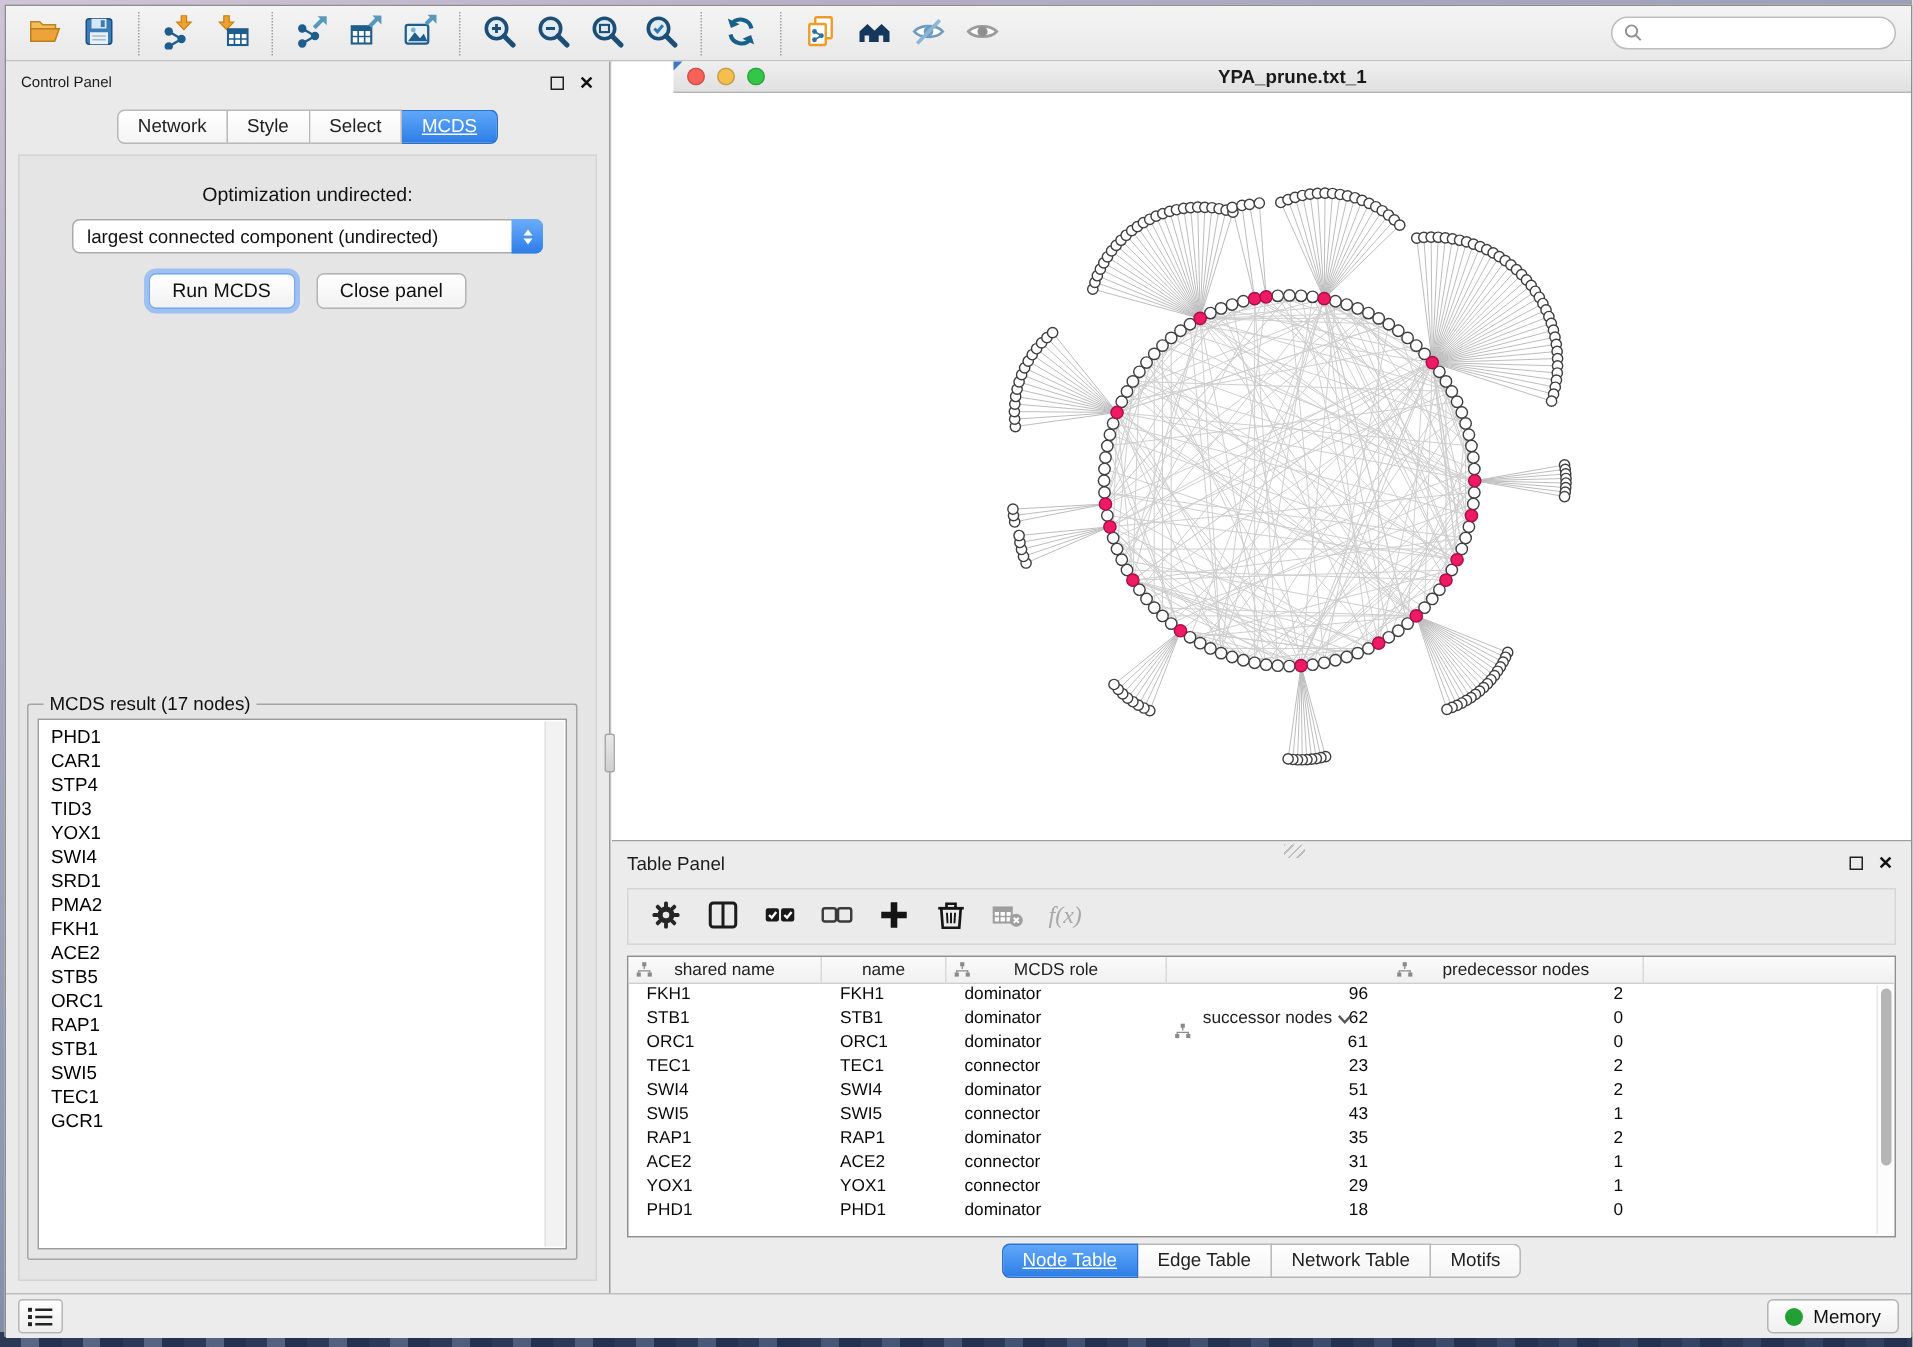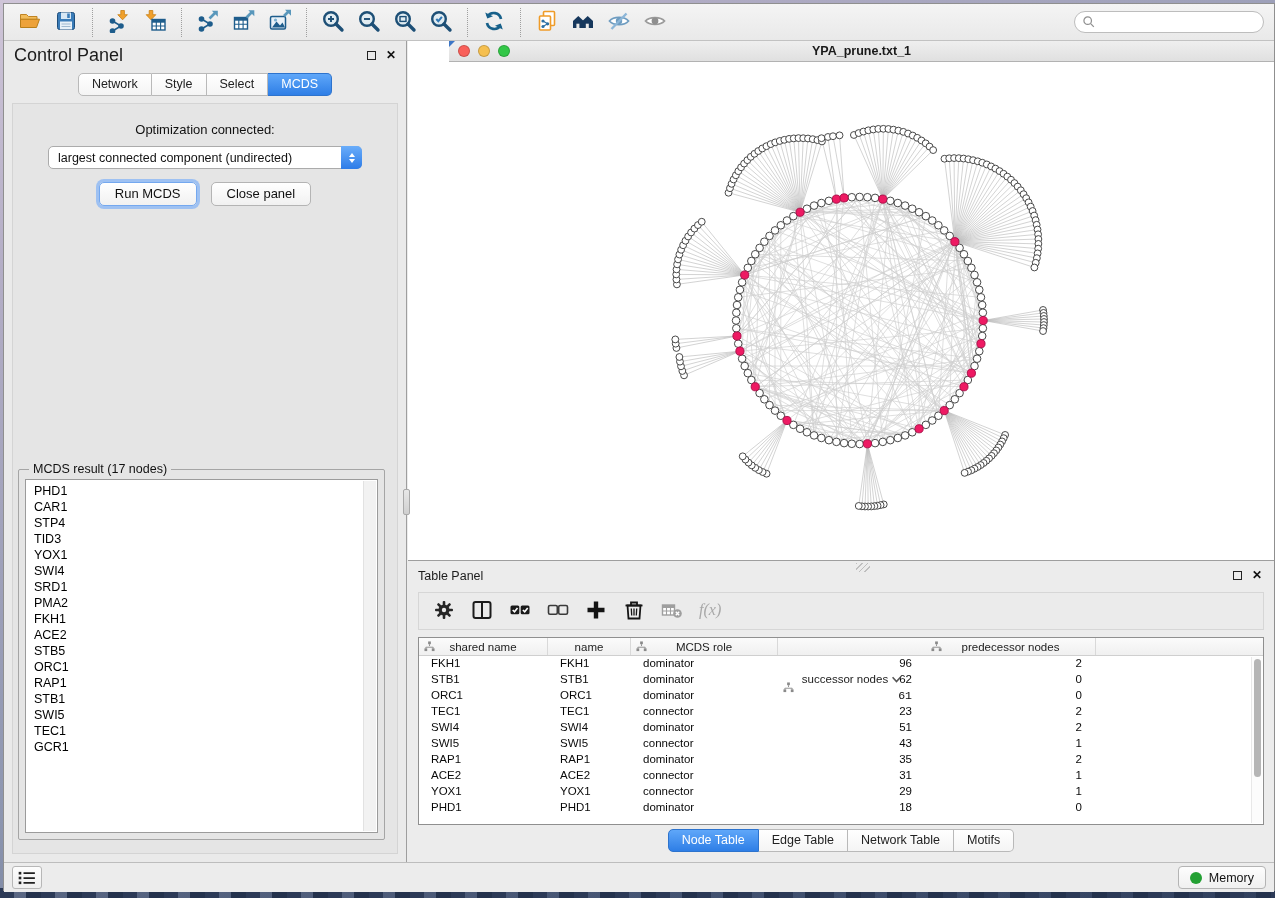--- a/index.html
+++ b/index.html
@@ -26,31 +26,31 @@
   
   .main { position:relative; height:821px; }
   .control-panel { position:absolute; left:0; top:0; width:403px; height:821px;
     background:#eaeaea; border-right:1px solid #9e9e9e; }
   .v-handle { position:absolute; left:399px; top:448px; width:7px; height:26px; z-index:5;
     background:linear-gradient(#e8e8e8,#cfcfcf); border:1px solid #a9a9a9; border-radius:2px; }
   .right-col { position:absolute; left:404px; right:0; top:0; bottom:0; }
 
   
   .cp-header { height:26px; display:flex; align-items:center; padding:2px 10px 0; }
-  .cp-title { font-size:18px; color:#1c1c1c; }
+  .cp-title { font-size:10px; color:#1c1c1c; }
   .win-btns { margin-left:auto; display:flex; align-items:center; gap:10px; }
   .float-glyph { width:9px; height:9px; border:1.5px solid #222; display:inline-block; }
   .close-glyph { font-size:12px; font-weight:bold; color:#111; line-height:9px; }
   .cp-tabs { display:flex; justify-content:center; margin-top:6px; }
   .seg { display:inline-flex; }
   .seg-btn { font:12.5px "Liberation Sans",sans-serif; color:#222; padding:3px 13px 4px;
     background:linear-gradient(#ffffff,#f4f4f4); border:1px solid #b9b9b9; border-left:none; cursor:pointer; }
   .seg-btn:first-child { border-left:1px solid #b9b9b9; border-radius:5px 0 0 5px; }
   .seg-btn:last-child { border-radius:0 5px 5px 0; }
-  .seg-btn.active { background:linear-gradient(#5fa7f9,#2e7ee6); border-color:#2d73cd; color:#fff; }
+  .seg-btn.active { background:linear-gradient(#5fa7f9,#2e7ee6); border-color:#2d73cd; color:#fff;text-decoration:underline; }
   .cp-content { position:absolute; left:8px; right:8px; top:62px; bottom:8px;
     background:#e5e5e5; border:1px solid #d4d4d4; }
   .opt-label { text-align:center; margin-top:18px; font-size:13px; color:#111; }
   .select { position:relative; width:314px; margin:9px auto 0; height:23px; background:#fff;
     border:1px solid #ababab; border-radius:5px; display:flex; align-items:center;
     padding:0 26px 0 9px; font-size:12.5px; color:#111; cursor:default; }
   .stepper { position:absolute; right:-1px; top:-1px; bottom:-1px; width:21px; border-radius:0 5px 5px 0;
     background:linear-gradient(#6aadfa,#2d7ce8); display:flex; flex-direction:column;
     align-items:center; justify-content:center; gap:2px; }
   .chev-up { width:0; height:0; border-left:3.5px solid transparent; border-right:3.5px solid transparent; border-bottom:4.5px solid #fff; }
@@ -281,21 +281,21 @@
         </div>
         <div class="cp-tabs">
             <span class="seg" id="cp-tabs">
               <button class="seg-btn">Network</button>
               <button class="seg-btn">Style</button>
               <button class="seg-btn">Select</button>
               <button class="seg-btn active">MCDS</button>
             </span>
           </div>
         <div class="cp-content">
-          <div class="opt-label">Optimization connected:</div>
+          <div class="opt-label">Optimization undirected:</div>
           <div class="select">
             <span>largest connected component (undirected)</span>
             <span class="stepper">
               <span class="chev-up"></span>
                 <span class="chev-dn"></span>
             </span>
           </div>
           <div class="btn-row">
             <button class="btn focused">Run MCDS</button>
             <button class="btn">Close panel</button>

